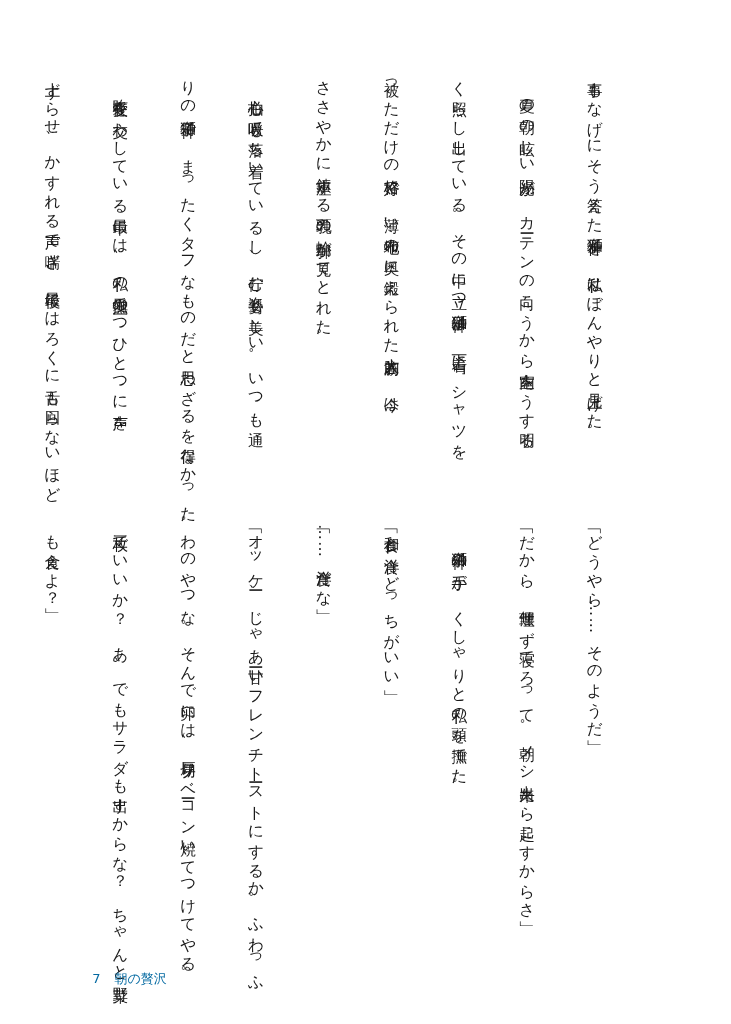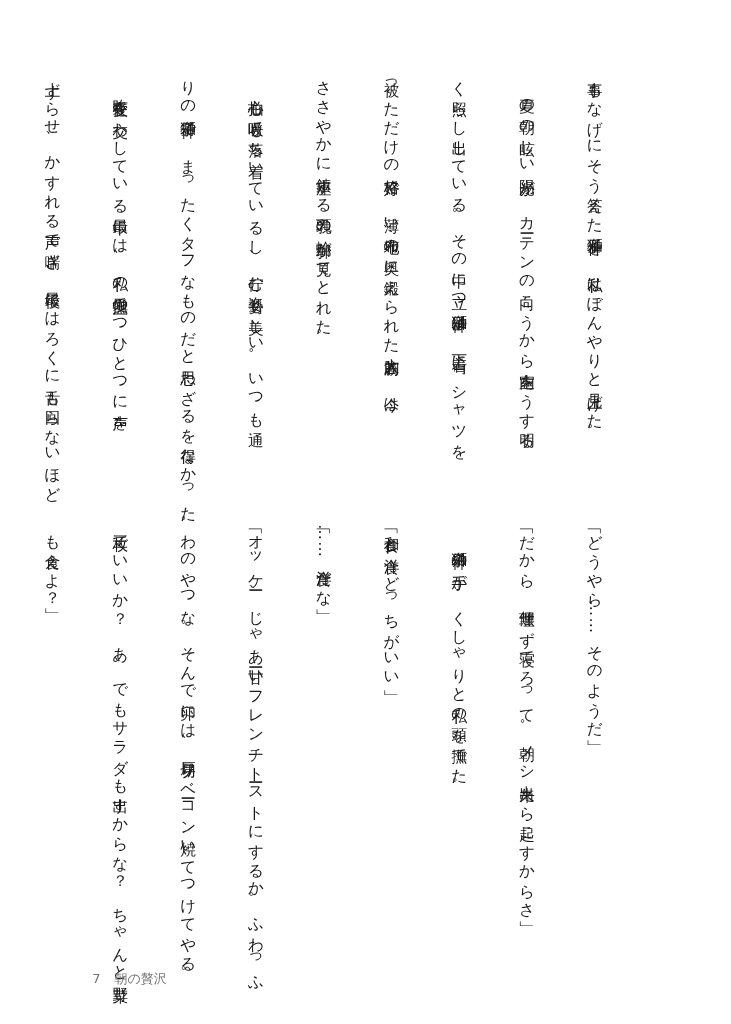--- a/index.html
+++ b/index.html
@@ -14,21 +14,21 @@
       white-space: pre;
     }
     .block p { margin: 0; }
     .top { right: 80px; top: 70px; height: 430px; }
     .bottom { right: 80px; top: 523px; height: 430px; }
     .folio {
       position: absolute;
       left: 84px; top: 955px;
       font-family: "DejaVu Serif", "Liberation Serif", serif;
       font-size: 13px;
-      color: #737373;
+      color: #0369a1;
       white-space: pre;
     }
     .folio .num { margin-right: 14px; font-family: "DejaVu Sans", sans-serif; }
   </style>
 </head>
 <body>
 
 <div class="block top">
   <p>事もなげにそう答えた獅子神を、私はぼんやりと見上げた。</p>
   <p>　夏の朝の眩しい陽光が、カーテンの向こうから室内をうす明る</p>

